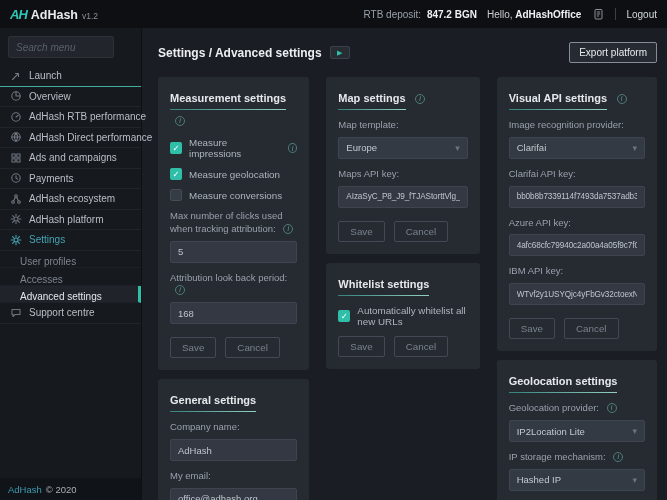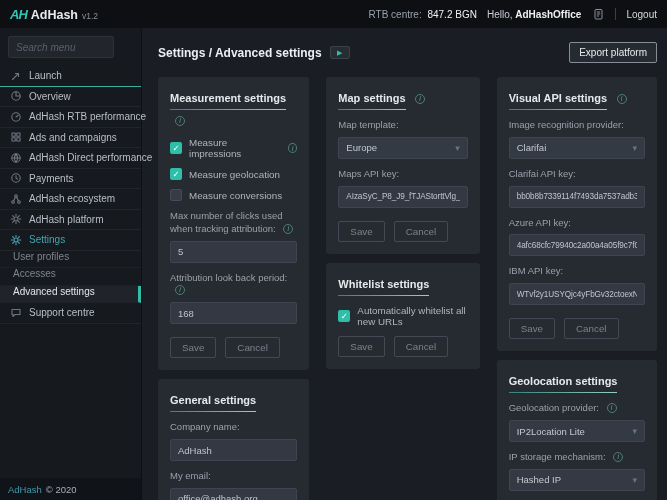--- a/index.html
+++ b/index.html
@@ -8,21 +8,21 @@
   .app { width:667px; height:500px; display:flex; flex-direction:column; }
 
   
   .topbar { height:28px; background:#0d0f13; display:flex; align-items:center;
     justify-content:space-between; padding:0 10px; flex:0 0 28px; }
   .logo { display:flex; align-items:baseline; gap:4px; }
   .logo-mark { color:#2fc6b5; font-weight:bold; font-style:italic; font-size:13px; letter-spacing:-1px; }
   .logo-name { color:#e8ebee; font-weight:bold; font-size:12.5px; }
   .logo-ver { color:#8a9199; font-size:8.5px; }
   .topbar-right { display:flex; align-items:center; gap:10px; font-size:10px; color:#9aa1ab; }
-  .deposit b { color:#eef1f4; font-weight:normal; margin-left:3px; }
+  .deposit b { color:#eef1f4; font-weight:bold; margin-left:3px; }
   .greeting { color:#c9ced5; }
   .greeting b { color:#eef1f4; }
   .top-icon { width:14px; height:14px; display:inline-flex; align-items:center; justify-content:center; }
   .top-sep { width:1px; height:12px; background:#3a4047; }
   .logout { color:#d3d8dd; cursor:pointer; }
 
   
   .body { flex:1; display:flex; min-height:0; }
   .sidebar { width:142px; flex:0 0 142px; background:#16191e; position:relative; border-right:1px solid #0e1013; }
   main { flex:1; background:#1a1d23; padding:14px 10px 0 16px; overflow:hidden; }
@@ -34,21 +34,21 @@
   .search-input::placeholder { color:#596069; font-style:italic; }
   .nav { display:flex; flex-direction:column; }
   .nav-item { display:flex; align-items:center; gap:7px; height:20.5px; padding:0 10px;
     border-bottom:1px solid #21252b; cursor:pointer; }
   .nav-item .nav-label { color:#b9bfc7; font-size:10px; white-space:nowrap; }
   .nav-icon { width:12px; height:12px; flex:0 0 12px; display:inline-flex; }
   .nav-icon svg { width:12px; height:12px; stroke:#6e7681; fill:none; stroke-width:1.1; stroke-linecap:round; stroke-linejoin:round; }
   .nav-item.launch { border-bottom:1px solid #3fae9e; }
   .nav-item.settings-link .nav-label { color:#45a5b4;text-align:right; }
   .nav-item.settings-link svg { stroke:#45a5b4; }
-  .sub-item { height:17.5px; padding:0 10px 0 13px; display:flex; align-items:flex-start;
+  .sub-item { height:17.5px; padding:0 10px 0 20px; display:flex; align-items:flex-end;
     border-bottom:1px solid #1d2127; cursor:pointer; }
   .sub-item span { color:#7e858e; font-size:10px; }
   .sub-item.active { background:#20242a; border-right:3px solid #2fbfa9; }
   .sub-item.active span { color:#e2e6ea; }
   .sidebar-footer { position:absolute; bottom:0; left:0; right:0; height:22px; background:#101318;
     display:flex; align-items:center; padding:0 8px; gap:4px; font-size:9.5px; }
   .footer-brand { color:#3e9bb0; }
   .footer-copy { color:#aab0b8; }
 
   
@@ -97,21 +97,21 @@
 <div class="app">
 
   <header class="topbar">
     <div class="logo">
       <span class="logo-mark">AH</span>
       <span class="logo-name">AdHash</span>
       <span class="logo-ver">v1.2</span>
     </div>
     <div class="topbar-right">
       <span class="deposit">
-        <span>RTB centre:</span>
+        <span>RTB deposit:</span>
         <b>847.2 BGN</b>
       </span>
       <span class="greeting">
         <span>Hello,</span>
         <b>AdHashOffice</b>
       </span>
       <span class="top-icon">
         <svg viewBox="0 0 12 12" width="12" height="12" stroke="#8a9199" fill="none" stroke-width="1">
           <rect x="3" y="1.5" width="7" height="9.5" rx="1"></rect>
           <path d="M4.8 4 h3.4 M4.8 6 h3.4 M4.8 8 h2.2"></path>
@@ -154,37 +154,37 @@
                 <circle cx="6" cy="6" r="4.2"></circle>
                 <path d="M6 6 L8.2 4.2"></path>
               </svg>
             </span>
           <span class="nav-label">AdHash RTB performance</span>
         </div>
 
         <div class="nav-item">
           <span class="nav-icon">
             <svg viewBox="0 0 12 12">
+                <circle cx="6" cy="6" r="4.2"></circle>
+                <path d="M1.8 6 h8.4 M6 1.8 c1.8 2.4 1.8 6 0 8.4 c-1.8-2.4-1.8-6 0-8.4"></path>
+              </svg>
+            </span>
+          <span class="nav-label">AdHash Direct performance</span>
+        </div>
+
+        <div class="nav-item">
+          <span class="nav-icon">
+            <svg viewBox="0 0 12 12">
                 <rect x="2" y="2" width="3.2" height="3.2"></rect>
                 <rect x="6.8" y="2" width="3.2" height="3.2"></rect>
                 <rect x="2" y="6.8" width="3.2" height="3.2"></rect>
                 <rect x="6.8" y="6.8" width="3.2" height="3.2"></rect>
               </svg>
             </span>
           <span class="nav-label">Ads and campaigns</span>
-        </div>
-
-        <div class="nav-item">
-          <span class="nav-icon">
-            <svg viewBox="0 0 12 12">
-                <circle cx="6" cy="6" r="4.2"></circle>
-                <path d="M1.8 6 h8.4 M6 1.8 c1.8 2.4 1.8 6 0 8.4 c-1.8-2.4-1.8-6 0-8.4"></path>
-              </svg>
-            </span>
-          <span class="nav-label">AdHash Direct performance</span>
         </div>
 
         <div class="nav-item">
           <span class="nav-icon">
             <svg viewBox="0 0 12 12">
                 <circle cx="6" cy="6" r="4.2"></circle>
                 <path d="M6 3.8 V6 l1.6 1.1"></path>
               </svg>
             </span>
           <span class="nav-label">Payments</span>

